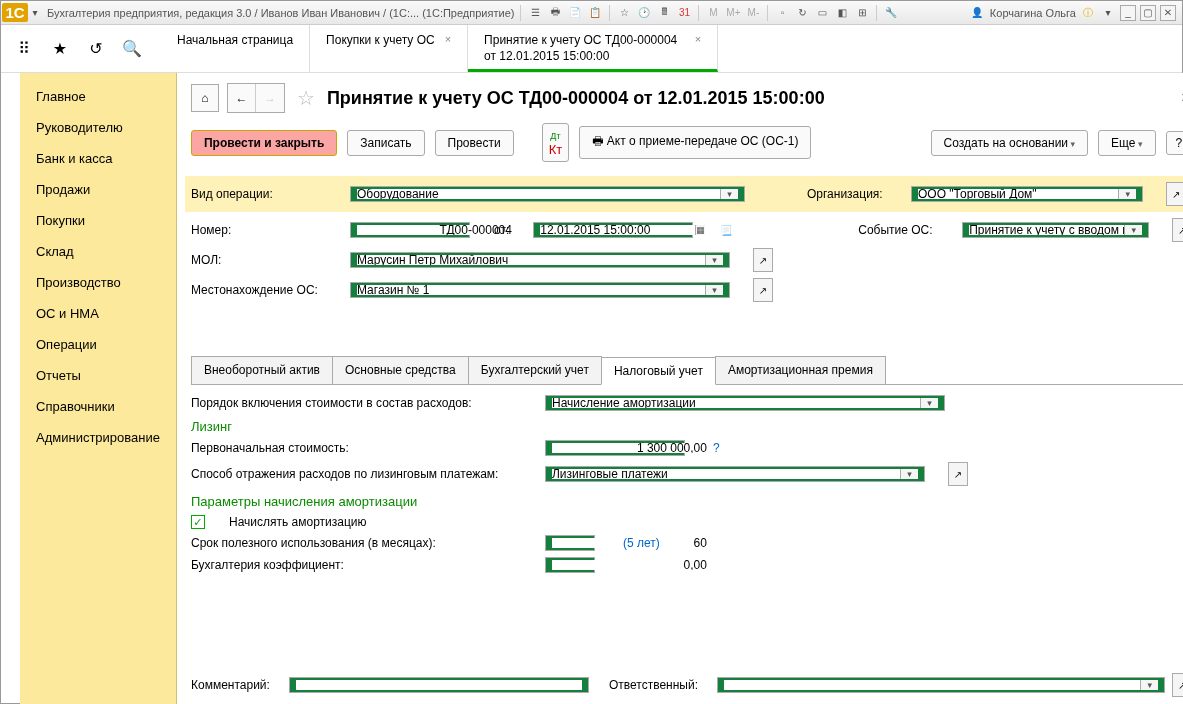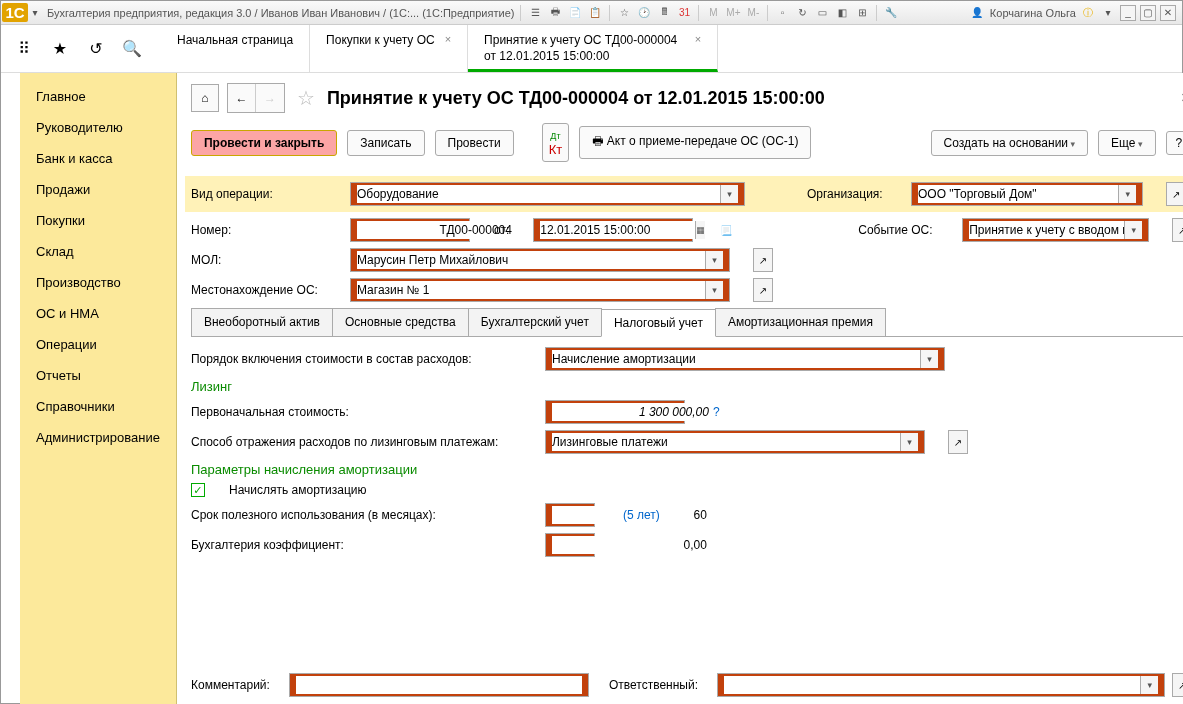--- a/index.html
+++ b/index.html
@@ -33,26 +33,26 @@
 .btn { border:1px solid #aaa; background:#fafafa; padding:5px 12px; font-size:12px; cursor:pointer; border-radius:3px;}
 .btn.primary { background: #fca5a5; border-color:#c9a600; font-weight:bold;}
 .btn.dropdown::after { content:" ▾"; font-size:9px; color:#666;}
 .btn.small-icon {padding:4px 6px; color:#070;margin-left:18px;}
 .btn.question {padding:4px 9px;}
 .spacer {flex:1;}
 .form-area { padding: 4px 14px; }
 .row { display:flex; align-items:center; margin-bottom:6px; gap:24px;}
 .yellow-row {background:#fff2b8; padding:6px; margin-left:-6px;padding-left:6px;}
 .label { font-size:12px; width:135px;}
-.input-like { border:1px solid #aaa; background:#c2410c; height:24px; padding:2px 6px; font-size:12px; display:flex; align-items:center;}
+.input-like { border:1px solid #aaa; background:#15803d; height:16px; padding:2px 6px; font-size:12px; display:flex; align-items:center;}
 .input-main {flex:1; border:none; outline:none; font-size:12px; height:100%;}
 .dd-btn {width:18px; border-left:1px solid #aaa; display:inline-flex; align-items:center; justify-content:center; font-size:9px; height:100%; cursor:pointer; background:#f5f5f5;color:#555;}
 .ext-btn {width:20px; height:24px; border:1px solid #aaa; background:#f5f5f5; display:inline-flex; align-items:center; justify-content:center; font-size:10px; cursor:pointer; margin-left:-1px;}
 .inner-tabs {display:flex; border-bottom:1px solid #aaa; margin:6px 0 10px;}
-.inner-tab {padding:6px 12px; border:1px solid #aaa; border-bottom:none; margin-right:-1px; background:#f3f3f3; cursor:pointer; font-size:12px;}
+.inner-tab {padding:6px 12px; border:1px solid #aaa; border-bottom:none; margin-right:-1px; background:#f3f3f3; cursor:pointer; font-size:12px;margin-top:48px;}
 .inner-tab.active {background:#fff; border-bottom:1px solid #fff; position:relative; top:1px;}
 .section-header {color:#0a8b00; font-size:13px; margin:8px 0 6px; text-decoration:underline dotted transparent;}
 .num-input {text-align:right; width:140px;}
 .help-link {color:#06c; cursor:pointer; margin-left:4px;}
 .checkbox {width:14px; height:14px; border:1px solid #0a0; display:inline-flex; align-items:center; justify-content:center; color:#0a0; font-size:11px;}
 .bottom-row {position:absolute; bottom:8px; left:14px; right:14px; display:flex; align-items:center; gap:8px;}
 .logo-1c {background:#e2a300;color:#fff;border-radius:2px;padding:1px 3px;font-size:15px;font-weight:bold;}
 </style>
 </head>
 <body>
@@ -226,21 +226,21 @@
           <div class="input-like" style="width:400px">
             <input class="input-main" value="Начисление амортизации" style="">
             <span class="dd-btn">▾</span>
           </div>
         </div>
 
         <div class="section-header">Лизинг</div>
         <div class="row">
           <span class="label" style="width:330px">Первоначальная стоимость:</span>
           <div class="input-like num-input">
-            <input class="input-main" style="text-align: right; font-style: italic;" value="1 300 000,00">
+            <input class="input-main" style="text-align: right;" value="1 300 000,00">
           </div>
           <span class="help-link">?</span>
         </div>
         <div class="row">
           <span class="label" style="width:330px">Способ отражения расходов по лизинговым платежам:</span>
           <div class="input-like" style="width:380px">
             <input class="input-main" value="Лизинговые платежи" style="">
             <span class="dd-btn">▾</span>
           </div>
           <span class="ext-btn">↗</span>

